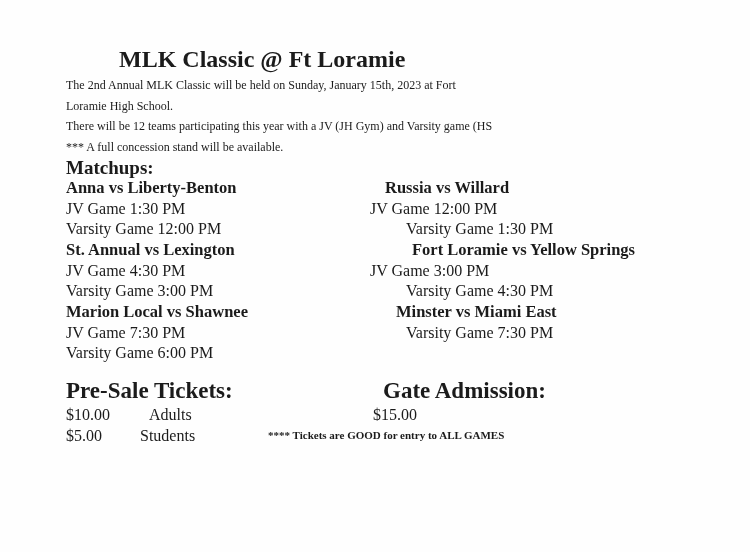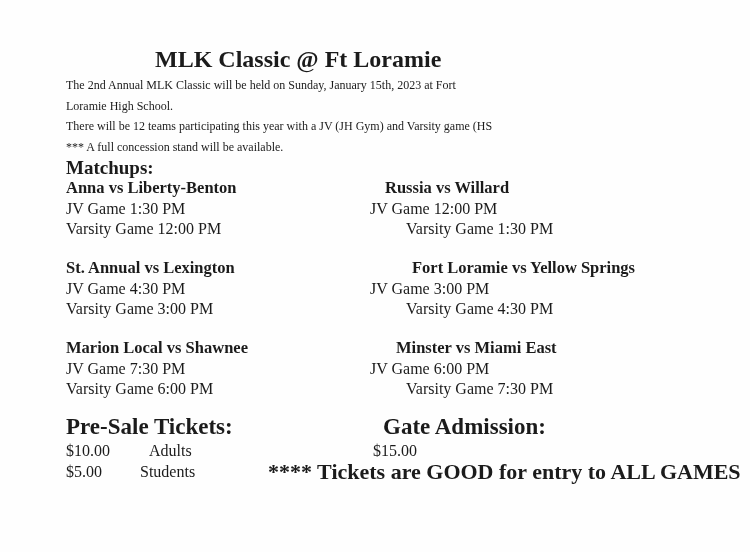--- a/index.html
+++ b/index.html
@@ -11,53 +11,52 @@
   .page {
     position: relative;
     width: 750px; height: 552px;
     box-sizing: border-box;
     padding: 46px 0 0 66px;
     overflow: hidden;
     background: #fefefe;
     color: #1b1b1b;
   }
   .title {
-    margin: 0 0 3px 89px;
+    margin: 0 0 3px 53px;
     font-size: 24px;
     font-weight: 700;
     line-height: 26px;
     white-space: nowrap;
   }
   .intro { font-size: 12px; line-height: 20.7px; }
   .intro .line { white-space: nowrap; }
   .section-heading {
     margin: 0;
     font-size: 19px;
     font-weight: 700;
     line-height: 20px;
     white-space: nowrap;
   }
   .grid {
     display: grid;
     grid-template-columns: 304px auto;
-    row-gap: 18px;
   }
   .game { font-size: 16px; line-height: 20.7px; }
   .game div { white-space: nowrap; }
   .game-title { font-weight: 700; font-size: 16.5px; }
   .ind-15 { padding-left: 15px; }
   .ind-26 { padding-left: 26px; }
   .ind-42 { padding-left: 42px; }
   .ind-var { padding-left: 36px; }
   .tickets { position: relative; margin-top: 16px; font-size: 16px; }
   .t-row { position: relative; height: 21px; }
   .t-row.t-head { height: 24px; }
   .t-row span { position: absolute; top: 0; white-space: nowrap; line-height: 21px; }
   .t-head span { font-size: 23px; font-weight: 700; line-height: 22px; }
-  .note { font-weight: 700; font-size: 22px; }
+  .note { font-weight: 700; font-size: 11px; }
   .l0 { left: 0; } .l59 { left: 59px; margin-left: 24px; } .l74 { left: 74px; }
   .l202 { left: 202px; } .l307 { left: 307px; } .l317 { left: 317px; }
 </style>
 </head>
 <body>
 
 <div class="page">
 
   <h1 class="title">MLK Classic @ Ft Loramie</h1>
 
@@ -97,21 +96,20 @@
     </div>
 
     <div class="game">
       <div class="game-title">Marion Local vs Shawnee</div>
       <div>JV Game 7:30 PM</div>
       <div>Varsity Game 6:00 PM</div>
     </div>
 
     <div class="game">
       <div class="game-title ind-26">Minster vs Miami East</div>
-      <div>JV Game 6:00 PM</div>
       <div class="ind-var">Varsity Game 7:30 PM</div>
     </div>
 
   </div>
 
   <div class="tickets">
     <div class="t-row t-head">
       <span class="l0">Pre-Sale Tickets:</span>
       <span class="l317">Gate Admission:</span>
     </div>

